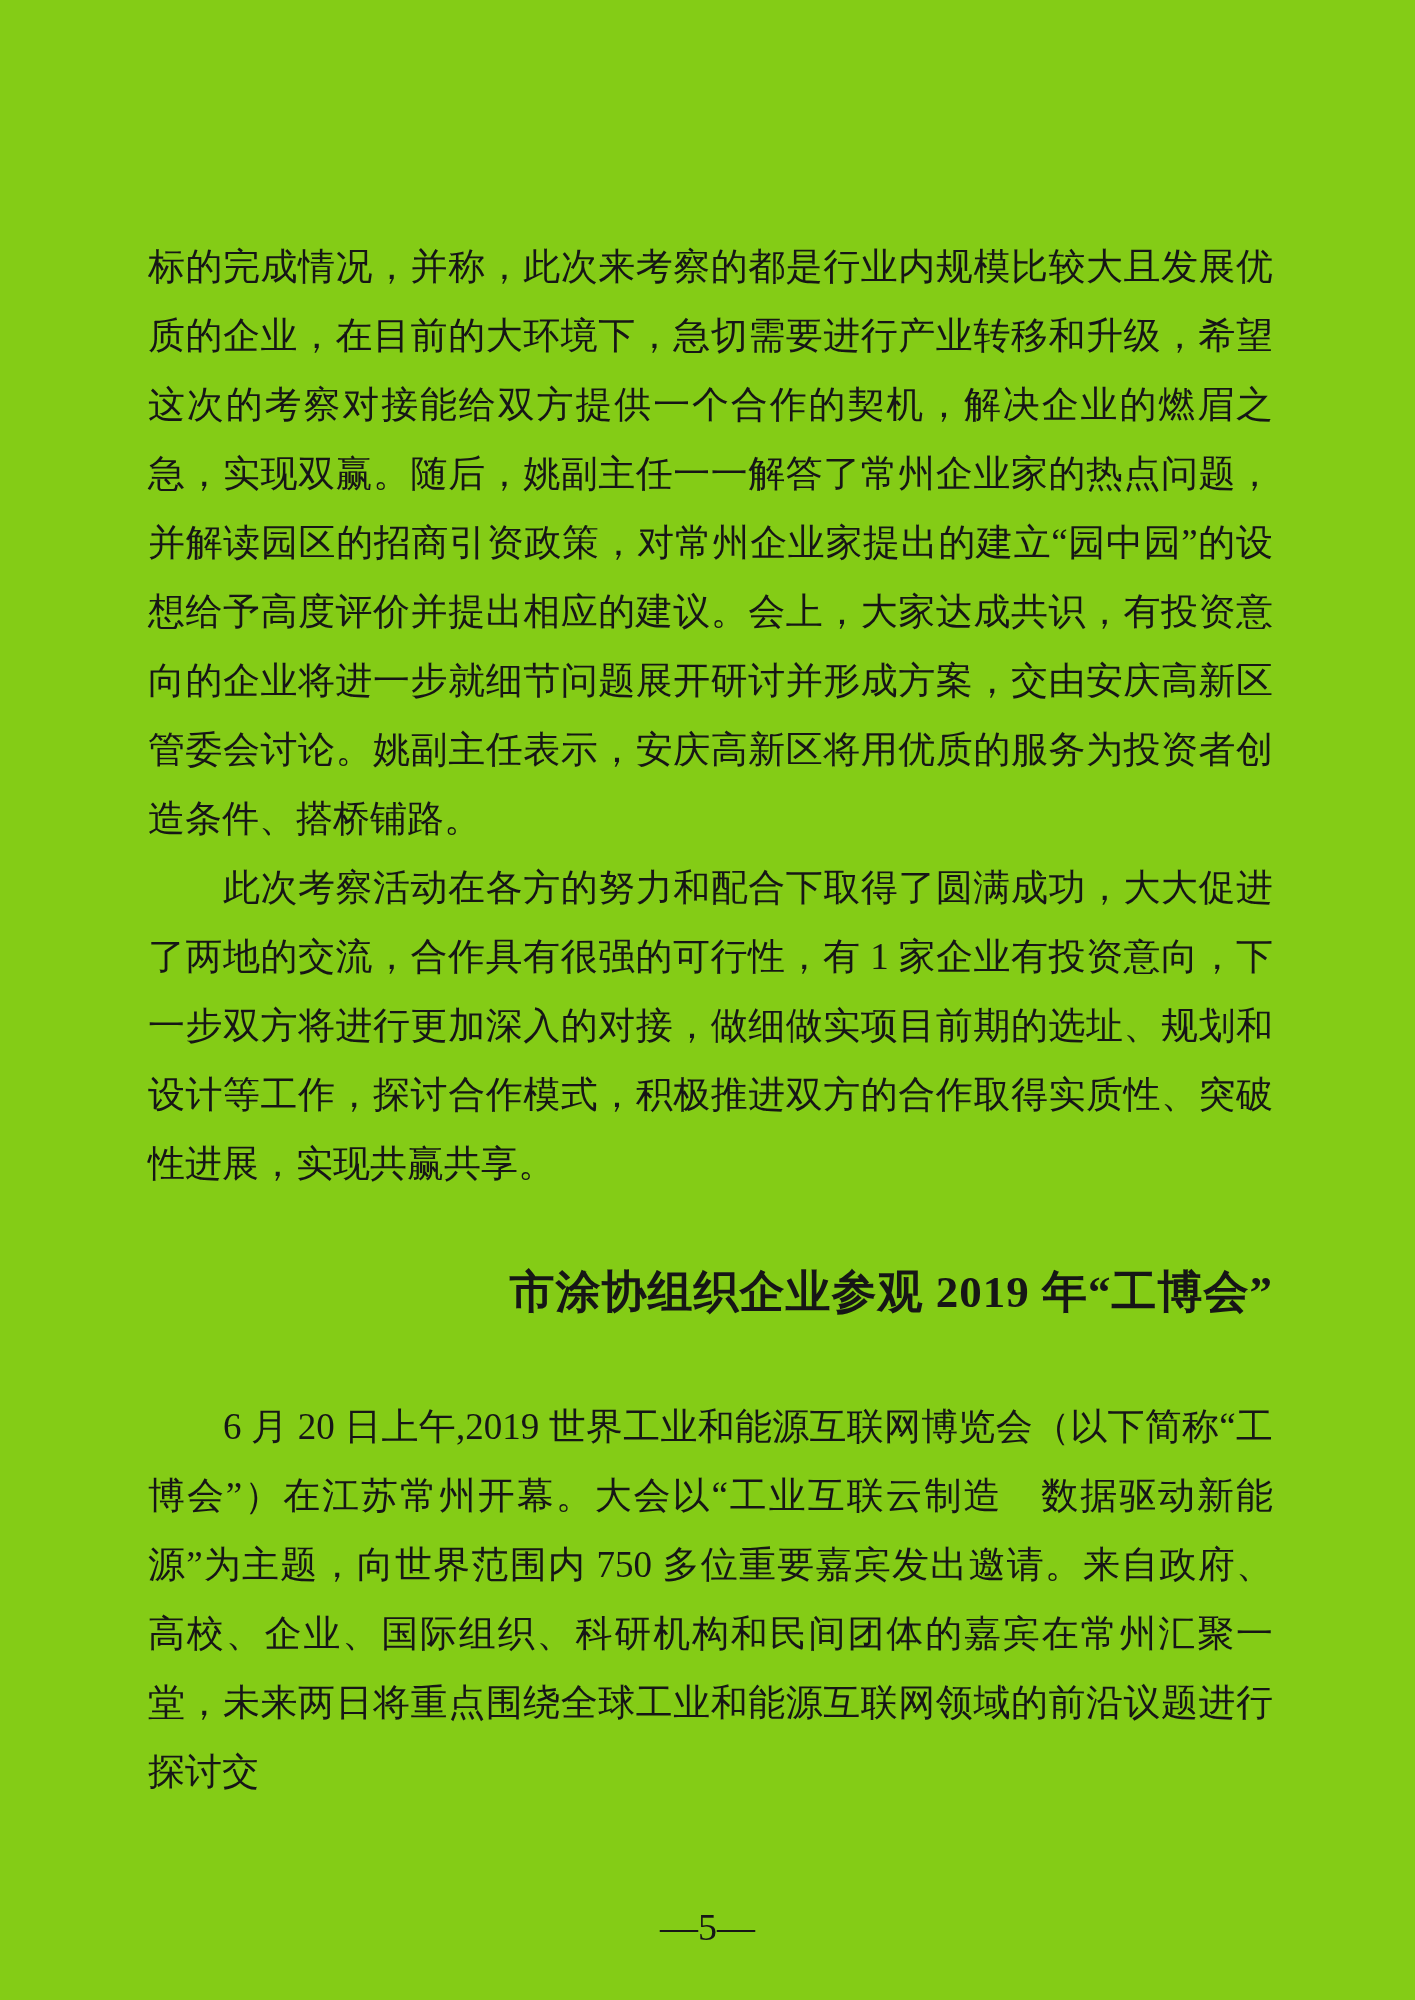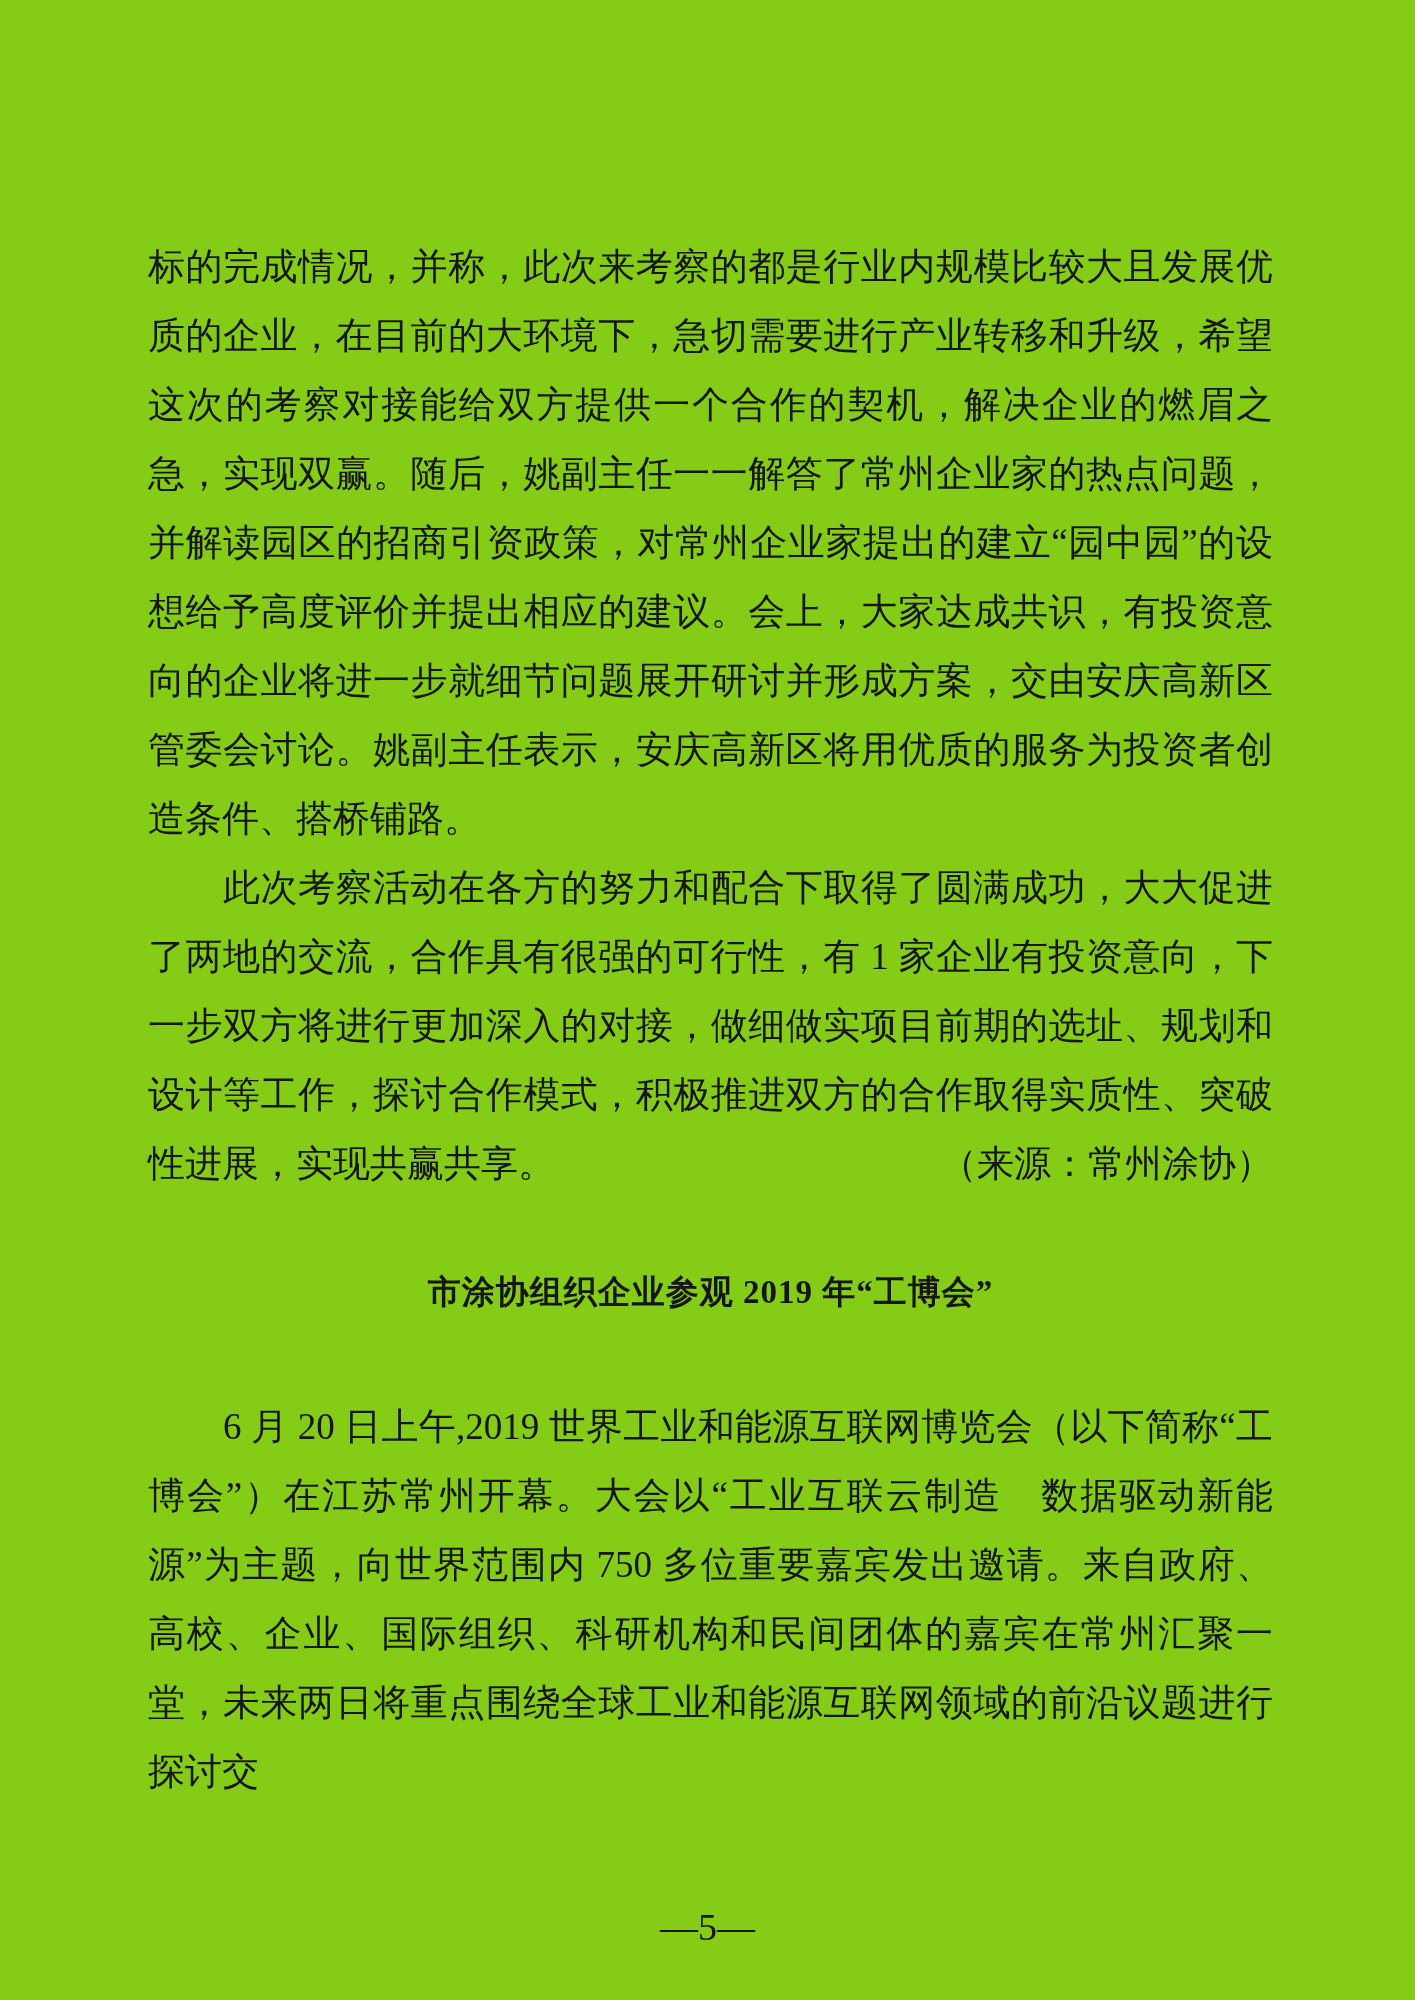--- a/index.html
+++ b/index.html
@@ -30,24 +30,24 @@
     text-justify: inter-ideograph;
   }
   p.indent {
     text-indent: 75px;
   }
   .source {
     float: right;
   }
   h1.article-heading {
     margin: 62px 0 68px 0;
-    font-size: 33px;
+    font-size: 45px;
     line-height: 64px;
     font-weight: bold;
-    text-align: center;
+    text-align: right;
     letter-spacing: 1px;
   }
   .page-number {
     position: absolute;
     left: 0;
     top: 1905px;
     width: 100%;
     text-align: center;
     font-size: 38px;
     line-height: 44px;
@@ -56,21 +56,21 @@
 </style>
 </head>
 <body>
 
 <div class="page">
 
   <div class="content">
 
     <p class="body-text">标的完成情况，并称，此次来考察的都是行业内规模比较大且发展优质的企业，在目前的大环境下，急切需要进行产业转移和升级，希望这次的考察对接能给双方提供一个合作的契机，解决企业的燃眉之急，实现双赢。随后，姚副主任一一解答了常州企业家的热点问题，并解读园区的招商引资政策，对常州企业家提出的建立“园中园”的设想给予高度评价并提出相应的建议。会上，大家达成共识，有投资意向的企业将进一步就细节问题展开研讨并形成方案，交由安庆高新区管委会讨论。姚副主任表示，安庆高新区将用优质的服务为投资者创造条件、搭桥铺路。</p>
 
-    <p class="body-text indent"><span>此次考察活动在各方的努力和配合下取得了圆满成功，大大促进了两地的交流，合作具有很强的可行性，有 1 家企业有投资意向，下一步双方将进行更加深入的对接，做细做实项目前期的选址、规划和设计等工作，探讨合作模式，积极推进双方的合作取得实质性、突破性进展，实现共赢共享。</span><span class="source">（来源：常州涂协）</span></p>
+    <p class="body-text indent"><span>此次考察活动在各方的努力和配合下取得了圆满成功，大大促进了两地的交流，合作具有很强的可行性，有 1 家企业有投资意向，下一步双方将进行更加深入的对接，做细做实项目前期的选址、规划和设计等工作，探讨合作模式，积极推进双方的合作取得实质性、突破性进展，实现共赢共享。</span></p>
 
     <h1 class="article-heading">市涂协组织企业参观 2019 年“工博会”</h1>
 
     <p class="body-text indent">6 月 20 日上午,2019 世界工业和能源互联网博览会（以下简称“工博会”）在江苏常州开幕。大会以“工业互联云制造　数据驱动新能源”为主题，向世界范围内 750 多位重要嘉宾发出邀请。来自政府、高校、企业、国际组织、科研机构和民间团体的嘉宾在常州汇聚一堂，未来两日将重点围绕全球工业和能源互联网领域的前沿议题进行探讨交</p>
 
   </div>
 
   <div class="page-number">—5—</div>
 
 </div>

